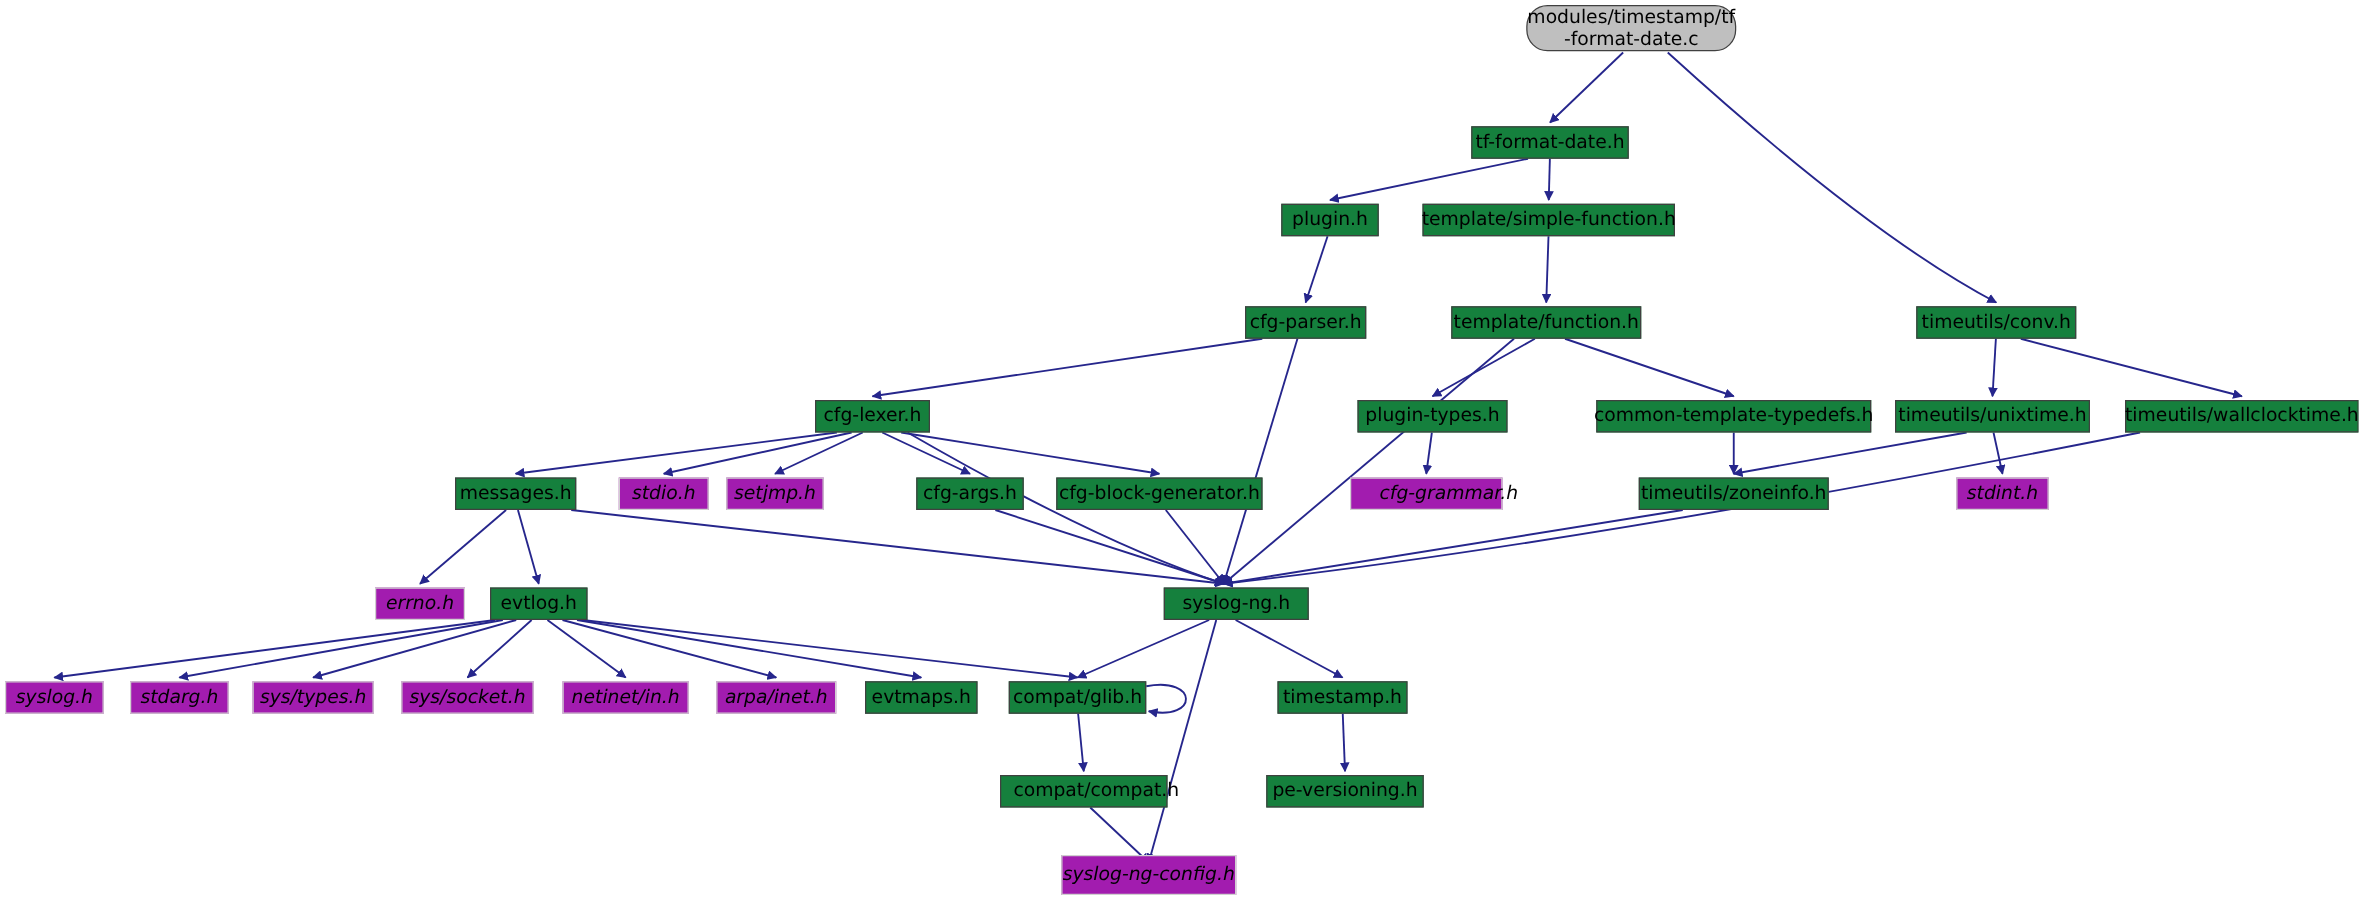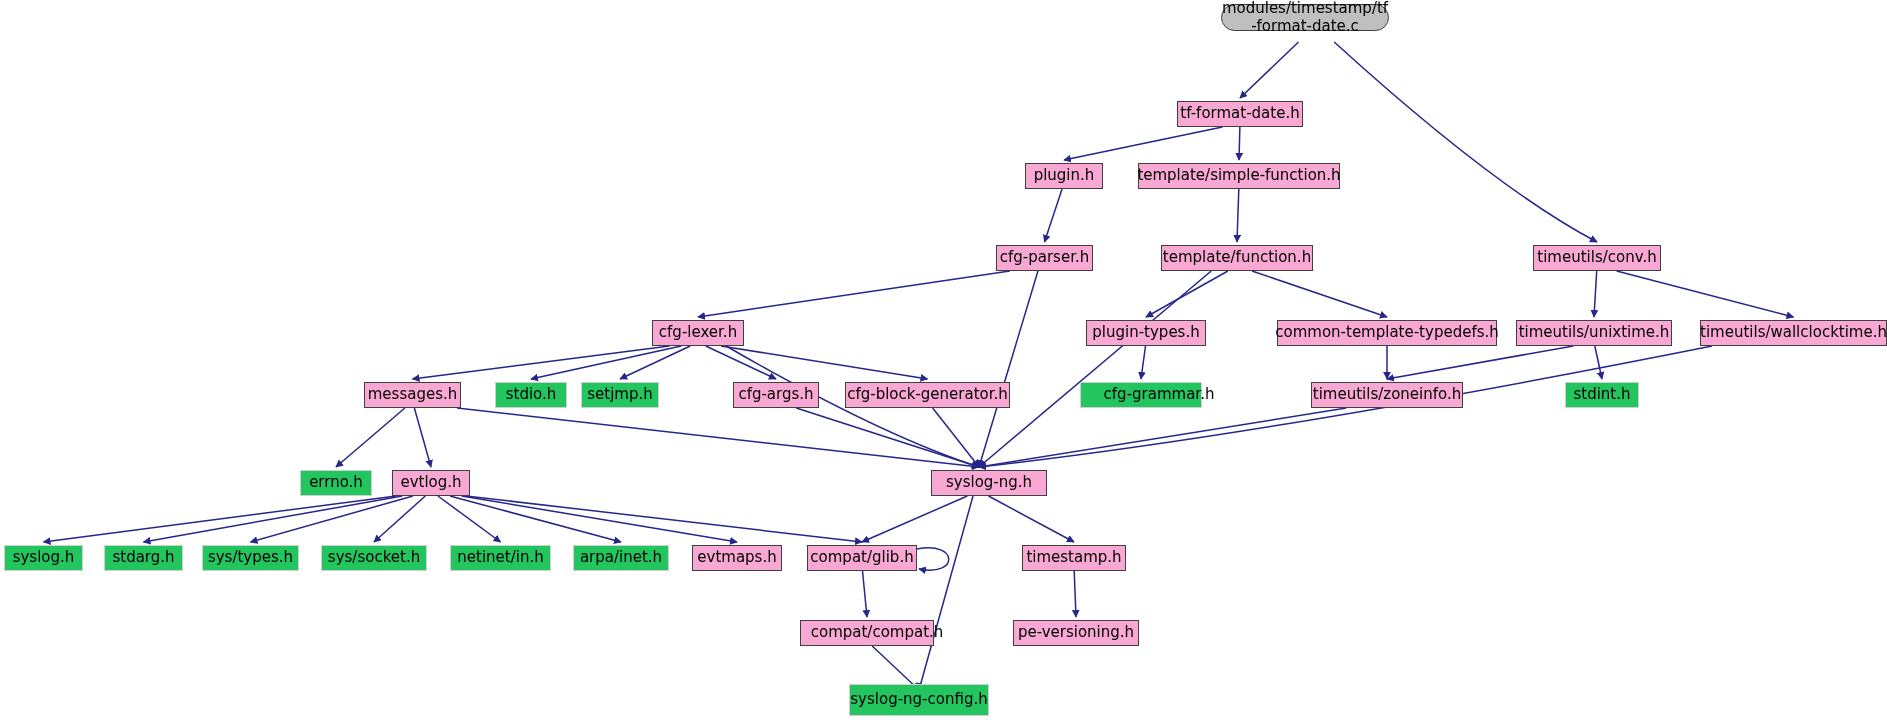--- a/index.html
+++ b/index.html
@@ -22,34 +22,35 @@
     position:absolute;
     box-sizing:border-box;
     display:flex;
     align-items:center;
     justify-content:center;
     text-align:center;
     line-height:1.18;
     color:#000000;
     font-size:15px;
     white-space:pre;
-    background:#f9a8d4;
+    background:#15803d;
     border:1px solid #cfcfcf;
     z-index:3;
   }
   .node.local{
     border:1.6px solid #404040;
   }
   .node.root{
     border:1.6px solid #404040;
     background:#bfbfbf;
   }
   .node.sys{
     border:1.4px solid #d0d0d0;
-    background:#22c55e;
+    background:#a21caf;
+    font-style:italic;
   }
 </style>
 </head>
 <body>
 
 <div id="canvas">
   <svg id="edges" viewBox="0 0 1887 724">
     <defs>
       <marker id="arrow" viewBox="0 0 10 10" refX="9" refY="5" markerWidth="5.2" markerHeight="5.2" orient="auto-start-reverse">
         <path d="M 0 0 L 10 5 L 0 10 z" fill="#26268c"></path>
@@ -97,21 +98,21 @@
         <path d="M 967.3 496 L 862 542" marker-end="url(#arrow)"></path>
         <path d="M 988.5 496 L 1074 542" marker-end="url(#arrow)"></path>
         <path d="M 973 496 L 919 690" marker-end="url(#arrow)"></path>
         <path d="M 917 549 C 959 541, 959 577, 919 569" marker-end="url(#arrow)"></path>
         <path d="M 862.5 571 L 867 617" marker-end="url(#arrow)"></path>
         <path d="M 1074.2 571 L 1076 617" marker-end="url(#arrow)"></path>
         <path d="M 872.2 646 L 919 690" marker-end="url(#arrow)"></path>
       </g>
   </svg>
   <div id="nodes">
-      <div class="node root" style="left: 1221px; top: 4px; width: 168px; height: 27px; border-radius: 17px;">modules/timestamp/tf
+      <div class="node root" style="left: 1221px; top: 4px; width: 168px; height: 37px; border-radius: 17px;">modules/timestamp/tf
 -format-date.c</div>
       <div class="node local" style="left: 1177px; top: 101px; width: 126px; height: 26px;">tf-format-date.h</div>
       <div class="node local" style="left: 1025px; top: 163px; width: 78px; height: 26px;">plugin.h</div>
       <div class="node local" style="left: 1138px; top: 163px; width: 202px; height: 26px;">template/simple-function.h</div>
       <div class="node local" style="left: 996px; top: 245px; width: 97px; height: 26px;">cfg-parser.h</div>
       <div class="node local" style="left: 1161px; top: 245px; width: 152px; height: 26px;">template/function.h</div>
       <div class="node local" style="left: 1533px; top: 245px; width: 128px; height: 26px;">timeutils/conv.h</div>
       <div class="node local" style="left: 652px; top: 320px; width: 92px; height: 26px;">cfg-lexer.h</div>
       <div class="node local" style="left: 1086px; top: 320px; width: 120px; height: 26px;">plugin-types.h</div>
       <div class="node local" style="left: 1277px; top: 320px; width: 220px; height: 26px;">common-template-typedefs.h</div>

